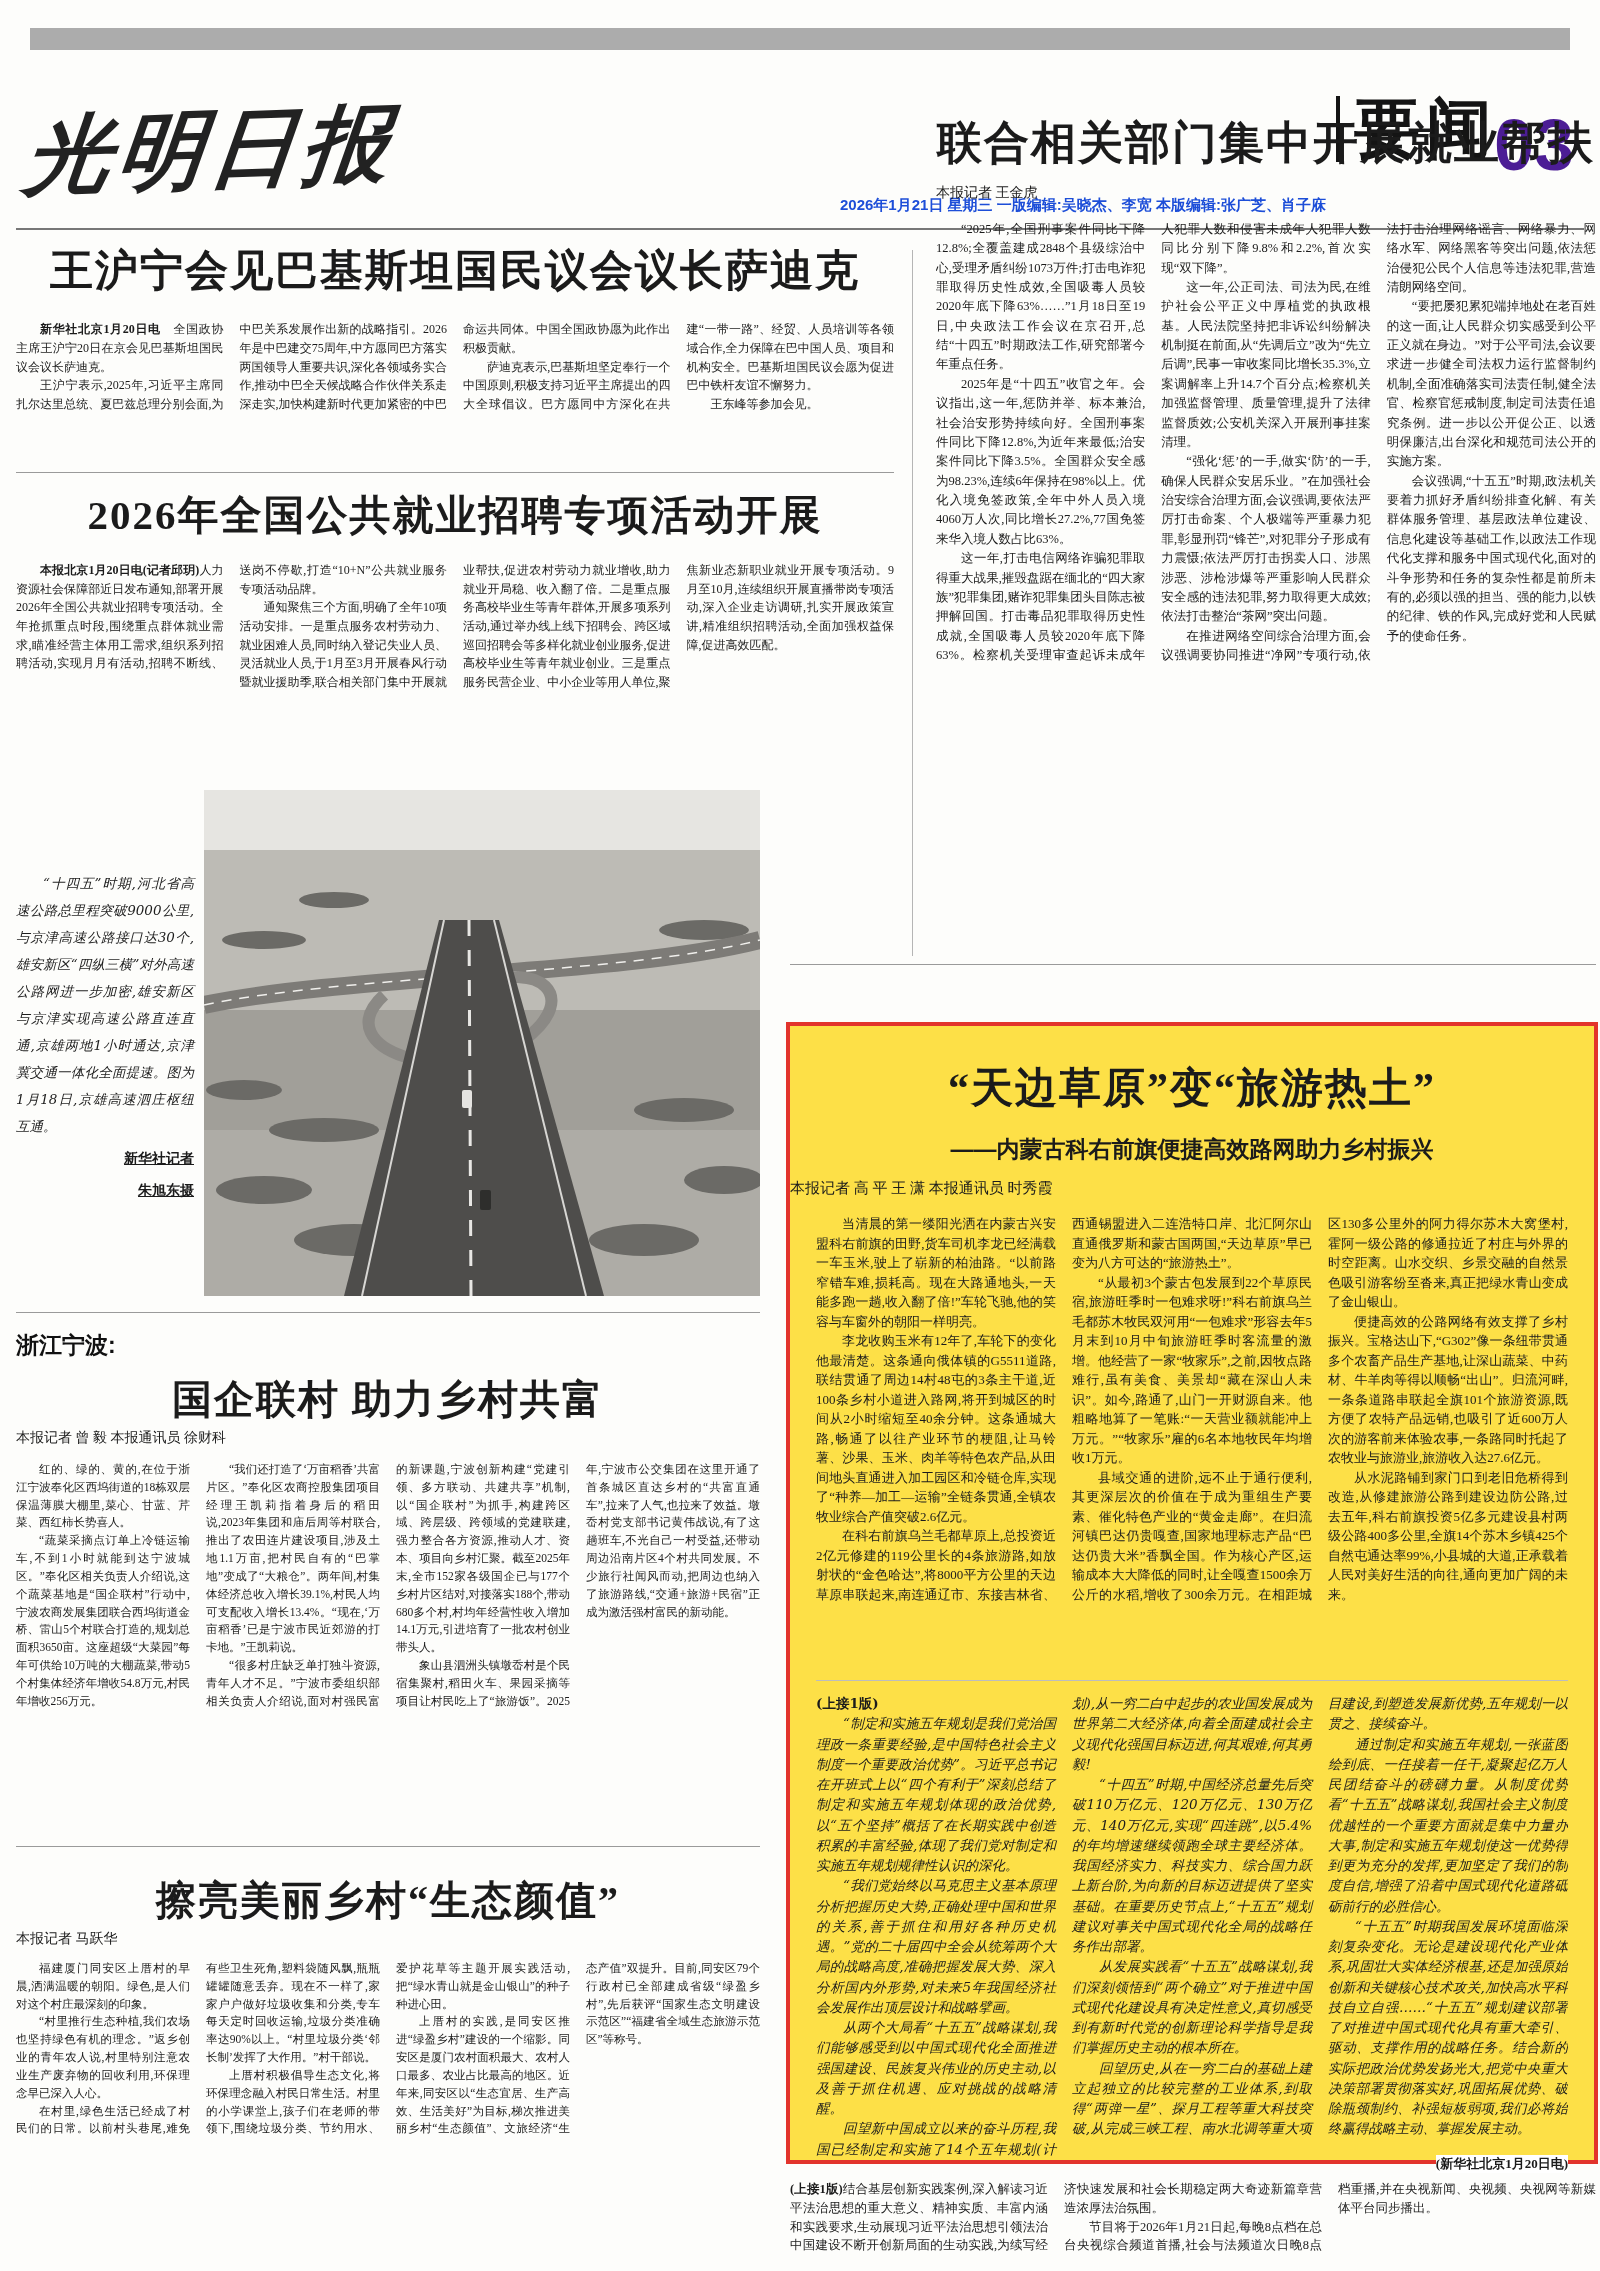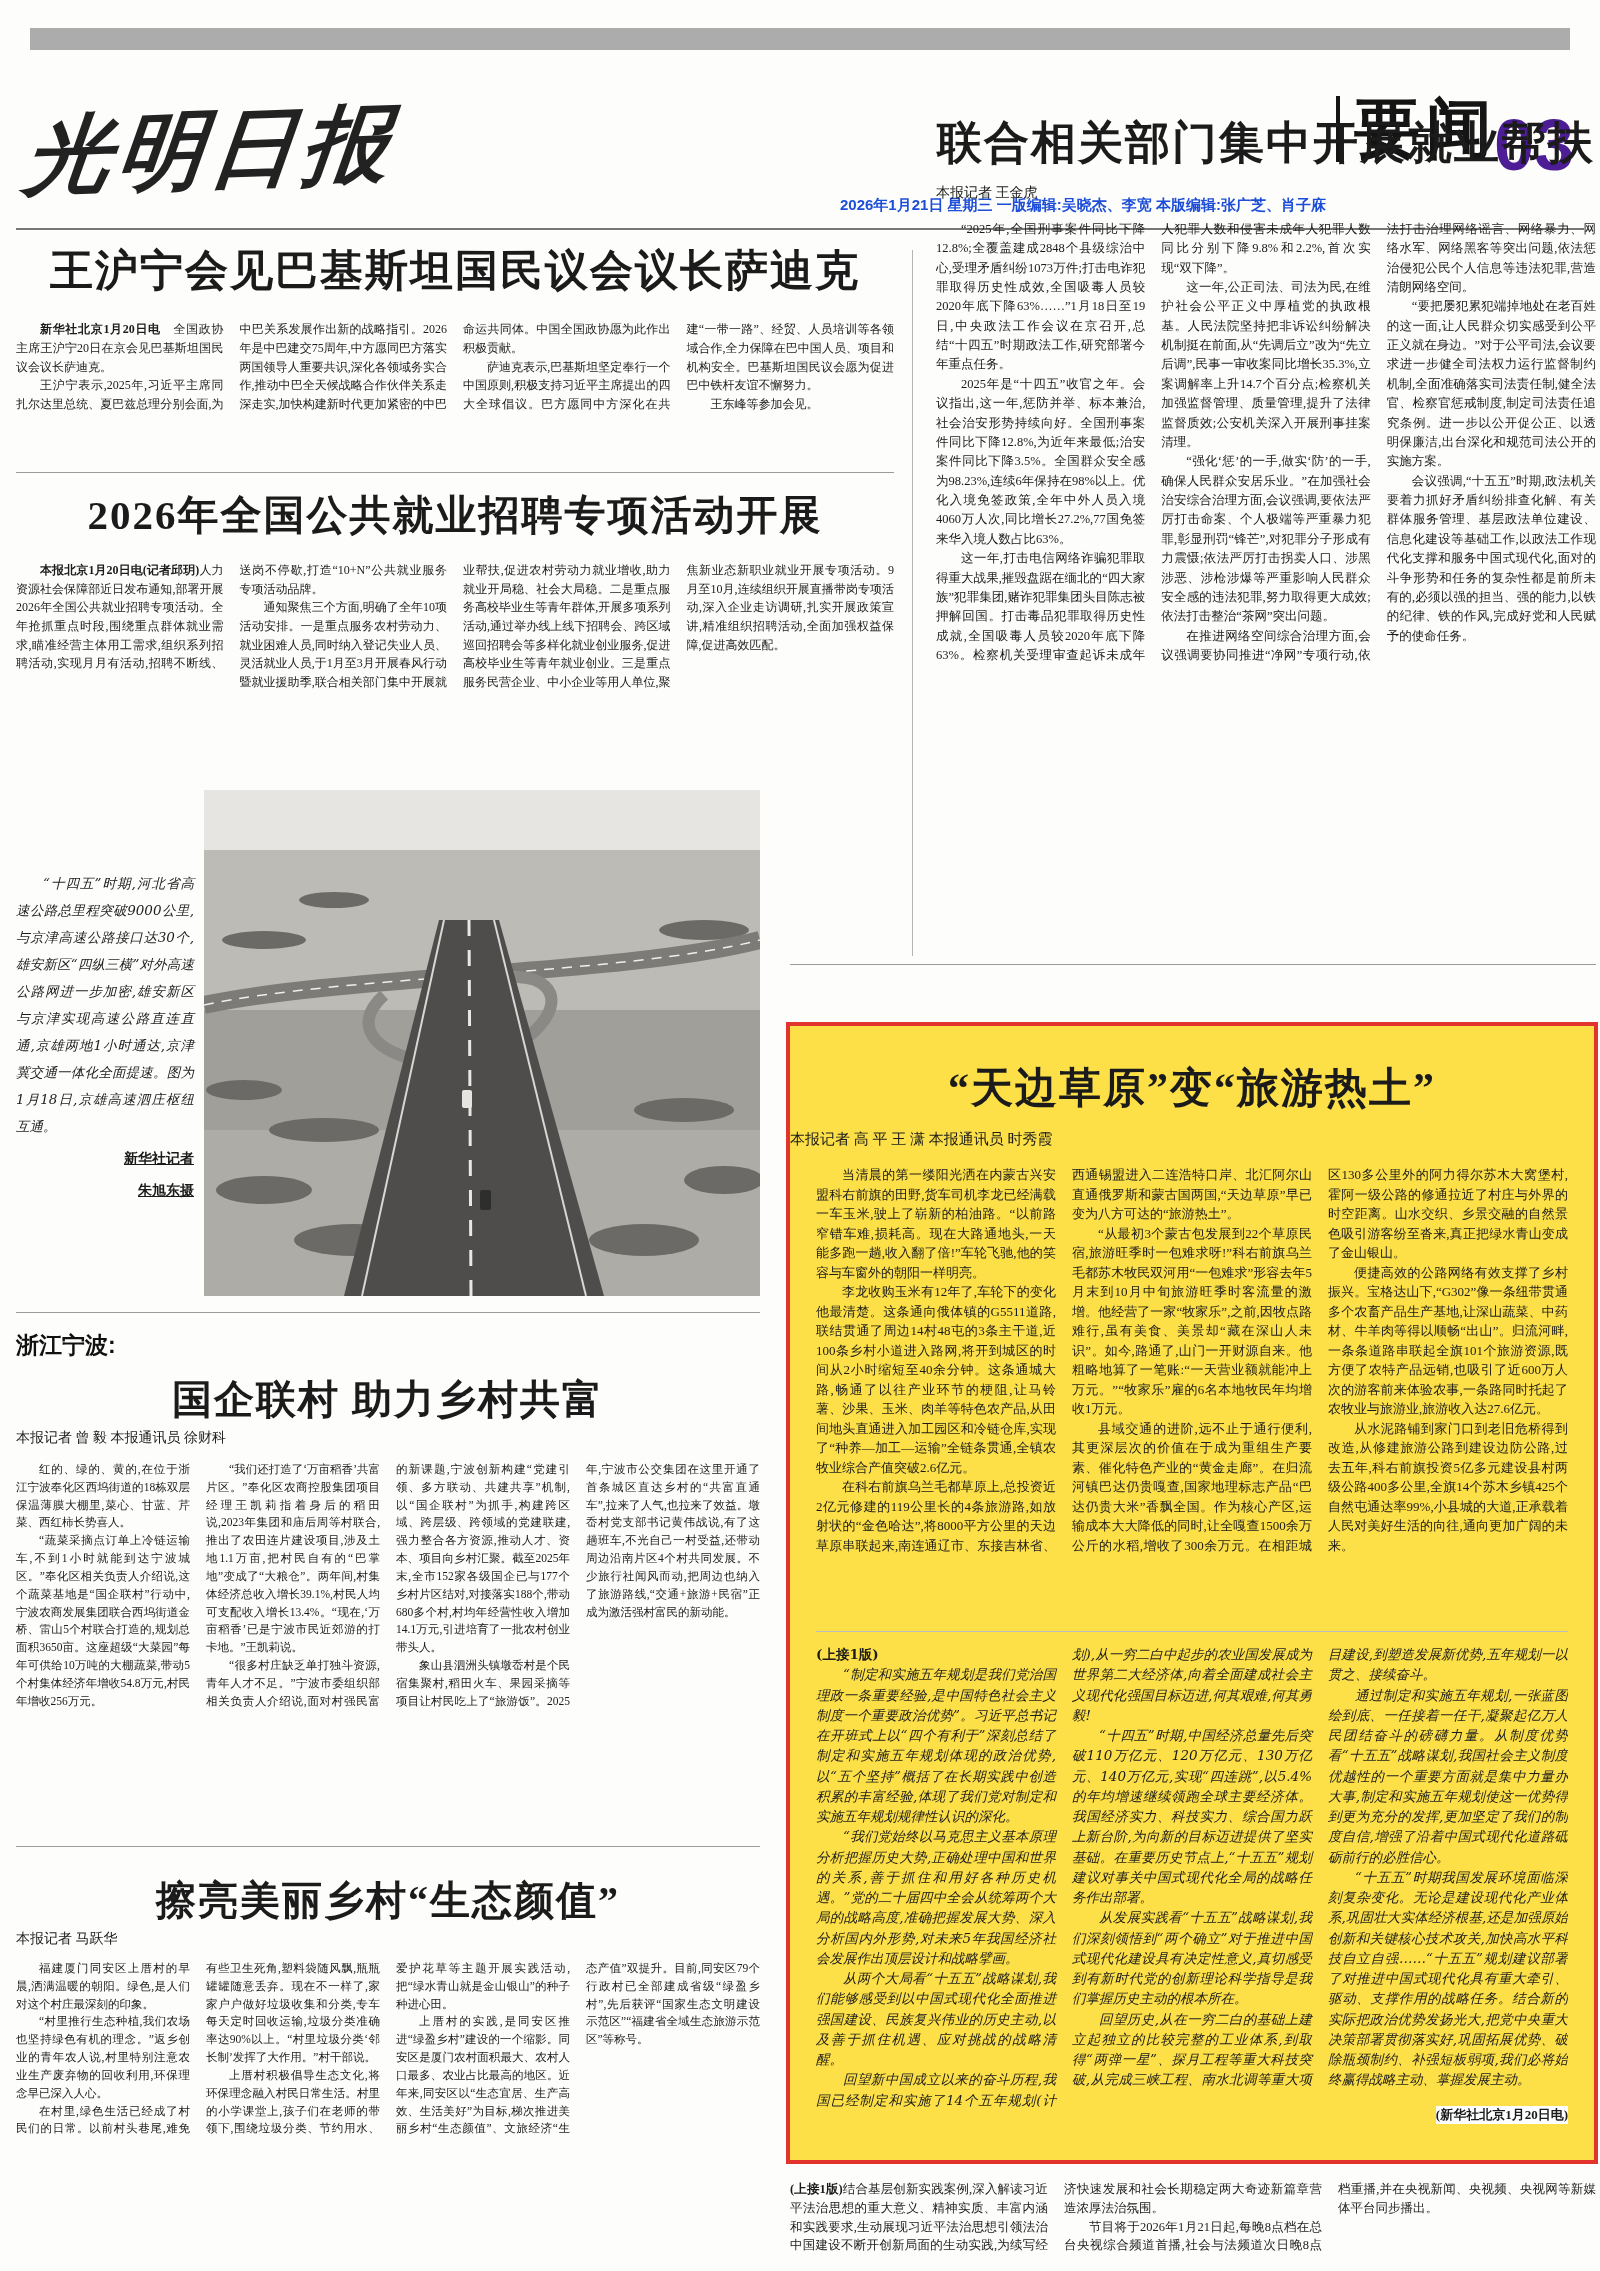--- a/index.html
+++ b/index.html
@@ -55,21 +55,21 @@
       <span><p class="para">王沪宁表示,2025年,习近平主席同扎尔达里总统、夏巴兹总理分别会面,为中巴关系发展作出新的战略指引。2026年是中巴建交75周年,中方愿同巴方落实两国领导人重要共识,深化各领域务实合作,推动中巴全天候战略合作伙伴关系走深走实,加快构建新时代更加紧密的中巴命运共同体。中国全国政协愿为此作出积极贡献。</p><p class="para">萨迪克表示,巴基斯坦坚定奉行一个中国原则,积极支持习近平主席提出的四大全球倡议。巴方愿同中方深化在共建“一带一路”、经贸、人员培训等各领域合作,全力保障在巴中国人员、项目和机构安全。巴基斯坦国民议会愿为促进巴中铁杆友谊不懈努力。</p><p class="para">王东峰等参加会见。</p></span>
     </div>
   </div>
 
   <div class="abs hrule" style="left:16px;top:472px;width:878px;"></div>
 
   <div class="abs" style="left:16px;top:492px;width:878px;">
     <h1 class="head" style="font-size:41px;">2026年全国公共就业招聘专项活动开展</h1>
     <div class="body-cols" style="column-count:4;height:238px;margin-top:22px;">
       <p class="lead-p"><b>本报北京1月20日电(记者邱玥)</b><span>人力资源社会保障部近日发布通知,部署开展2026年全国公共就业招聘专项活动。全年抢抓重点时段,围绕重点群体就业需求,瞄准经营主体用工需求,组织系列招聘活动,实现月月有活动,招聘不断线、送岗不停歇,打造“10+N”公共就业服务专项活动品牌。</span></p>
-      <span><p class="para">通知聚焦三个方面,明确了全年10项活动安排。一是重点服务农村劳动力、就业困难人员,同时纳入登记失业人员、灵活就业人员,于1月至3月开展春风行动暨就业援助季,联合相关部门集中开展就业帮扶,促进农村劳动力就业增收,助力就业开局稳、社会大局稳。二是重点服务高校毕业生等青年群体,开展多项系列活动,通过举办线上线下招聘会、跨区域巡回招聘会等多样化就业创业服务,促进高校毕业生等青年就业创业。三是重点服务民营企业、中小企业等用人单位,聚焦新业态新职业就业开展专项活动。9月至10月,连续组织开展直播带岗专项活动,深入企业走访调研,扎实开展政策宣讲,精准组织招聘活动,全面加强权益保障,促进高效匹配。</p></span>
+      <span><p class="para">通知聚焦三个方面,明确了全年10项活动安排。一是重点服务农村劳动力、就业困难人员,同时纳入登记失业人员、灵活就业人员,于1月至3月开展春风行动暨就业援助季,联合相关部门集中开展就业帮扶,促进农村劳动力就业增收,助力就业开局稳、收入翻了倍。二是重点服务高校毕业生等青年群体,开展多项系列活动,通过举办线上线下招聘会、跨区域巡回招聘会等多样化就业创业服务,促进高校毕业生等青年就业创业。三是重点服务民营企业、中小企业等用人单位,聚焦新业态新职业就业开展专项活动。9月至10月,连续组织开展直播带岗专项活动,深入企业走访调研,扎实开展政策宣讲,精准组织招聘活动,全面加强权益保障,促进高效匹配。</p></span>
     </div>
   </div>
 
   <div class="abs" style="left:16px;top:870px;width:178px;">
     <p class="photo-caption" style="margin:0;text-indent:2em;">“十四五”时期,河北省高速公路总里程突破9000公里,与京津高速公路接口达30个,雄安新区“四纵三横”对外高速公路网进一步加密,雄安新区与京津实现高速公路直连直通,京雄两地1小时通达,京津冀交通一体化全面提速。图为1月18日,京雄高速泗庄枢纽互通。</p>
     <p class="credit">新华社记者</p>
     <p class="credit" style="margin-top:2px;">朱旭东摄</p>
   </div>
 
   <div class="abs photo-frame" style="left:204px;top:790px;width:556px;height:506px;">
@@ -137,20 +137,21 @@
     <p class="byline" style="margin-top:14px;">本报记者  王金虎</p>
     <div class="body-cols" style="column-count:3;height:700px;margin-top:18px;font-size:12.5px;">
       <span><p class="para">“2025年,全国刑事案件同比下降12.8%;全覆盖建成2848个县级综治中心,受理矛盾纠纷1073万件;打击电诈犯罪取得历史性成效,全国吸毒人员较2020年底下降63%……”1月18日至19日,中央政法工作会议在京召开,总结“十四五”时期政法工作,研究部署今年重点任务。</p><p class="para">2025年是“十四五”收官之年。会议指出,这一年,惩防并举、标本兼治,社会治安形势持续向好。全国刑事案件同比下降12.8%,为近年来最低;治安案件同比下降3.5%。全国群众安全感为98.23%,连续6年保持在98%以上。优化入境免签政策,全年中外人员入境4060万人次,同比增长27.2%,77国免签来华入境人数占比63%。</p><p class="para">这一年,打击电信网络诈骗犯罪取得重大战果,摧毁盘踞在缅北的“四大家族”犯罪集团,赌诈犯罪集团头目陈志被押解回国。打击毒品犯罪取得历史性成就,全国吸毒人员较2020年底下降63%。检察机关受理审查起诉未成年人犯罪人数和侵害未成年人犯罪人数同比分别下降9.8%和2.2%,首次实现“双下降”。</p><p class="para">这一年,公正司法、司法为民,在维护社会公平正义中厚植党的执政根基。人民法院坚持把非诉讼纠纷解决机制挺在前面,从“先调后立”改为“先立后调”,民事一审收案同比增长35.3%,立案调解率上升14.7个百分点;检察机关加强监督管理、质量管理,提升了法律监督质效;公安机关深入开展刑事挂案清理。</p><p class="para">“强化‘惩’的一手,做实‘防’的一手,确保人民群众安居乐业。”在加强社会治安综合治理方面,会议强调,要依法严厉打击命案、个人极端等严重暴力犯罪,彰显刑罚“锋芒”,对犯罪分子形成有力震慑;依法严厉打击拐卖人口、涉黑涉恶、涉枪涉爆等严重影响人民群众安全感的违法犯罪,努力取得更大成效;依法打击整治“茶网”突出问题。</p><p class="para">在推进网络空间综合治理方面,会议强调要协同推进“净网”专项行动,依法打击治理网络谣言、网络暴力、网络水军、网络黑客等突出问题,依法惩治侵犯公民个人信息等违法犯罪,营造清朗网络空间。</p><p class="para">“要把屡犯累犯端掉地处在老百姓的这一面,让人民群众切实感受到公平正义就在身边。”对于公平司法,会议要求进一步健全司法权力运行监督制约机制,全面准确落实司法责任制,健全法官、检察官惩戒制度,制定司法责任追究条例。进一步以公开促公正、以透明保廉洁,出台深化和规范司法公开的实施方案。</p><p class="para">会议强调,“十五五”时期,政法机关要着力抓好矛盾纠纷排查化解、有关群体服务管理、基层政法单位建设、信息化建设等基础工作,以政法工作现代化支撑和服务中国式现代化,面对的斗争形势和任务的复杂性都是前所未有的,必须以强的担当、强的能力,以铁的纪律、铁的作风,完成好党和人民赋予的使命任务。</p></span>
     </div>
   </div>
 
   <div class="abs hrule" style="left:790px;top:964px;width:806px;"></div>
 
   <div class="abs feature-box" style="left:786px;top:1022px;width:804px;height:1134px;">
     <h1 class="feature-title">“天边草原”变“旅游热土”</h1>
+    <h2 class="feature-sub">——内蒙古科右前旗便捷高效路网助力乡村振兴</h2>
     <p class="byline" style="margin-top:14px;font-size:15px;">本报记者 高 平  王 潇   本报通讯员 时秀霞</p>
     <div class="body-cols" style="column-count:3;height:452px;margin:16px 26px 0 26px;font-size:13px;line-height:1.5;">
       <span><p class="para">当清晨的第一缕阳光洒在内蒙古兴安盟科右前旗的田野,货车司机李龙已经满载一车玉米,驶上了崭新的柏油路。“以前路窄错车难,损耗高。现在大路通地头,一天能多跑一趟,收入翻了倍!”车轮飞驰,他的笑容与车窗外的朝阳一样明亮。</p><p class="para">李龙收购玉米有12年了,车轮下的变化他最清楚。这条通向俄体镇的G5511道路,联结贯通了周边14村48屯的3条主干道,近100条乡村小道进入路网,将开到城区的时间从2小时缩短至40余分钟。这条通城大路,畅通了以往产业环节的梗阻,让马铃薯、沙果、玉米、肉羊等特色农产品,从田间地头直通进入加工园区和冷链仓库,实现了“种养—加工—运输”全链条贯通,全镇农牧业综合产值突破2.6亿元。</p><p class="para">在科右前旗乌兰毛都草原上,总投资近2亿元修建的119公里长的4条旅游路,如放射状的“金色哈达”,将8000平方公里的天边草原串联起来,南连通辽市、东接吉林省、西通锡盟进入二连浩特口岸、北汇阿尔山直通俄罗斯和蒙古国两国,“天边草原”早已变为八方可达的“旅游热土”。</p><p class="para">“从最初3个蒙古包发展到22个草原民宿,旅游旺季时一包难求呀!”科右前旗乌兰毛都苏木牧民双河用“一包难求”形容去年5月末到10月中旬旅游旺季时客流量的激增。他经营了一家“牧家乐”,之前,因牧点路难行,虽有美食、美景却“藏在深山人未识”。如今,路通了,山门一开财源自来。他粗略地算了一笔账:“一天营业额就能冲上万元。”“牧家乐”雇的6名本地牧民年均增收1万元。</p><p class="para">县域交通的进阶,远不止于通行便利,其更深层次的价值在于成为重组生产要素、催化特色产业的“黄金走廊”。在归流河镇巴达仍贵嘎查,国家地理标志产品“巴达仍贵大米”香飘全国。作为核心产区,运输成本大大降低的同时,让全嘎查1500余万公斤的水稻,增收了300余万元。在相距城区130多公里外的阿力得尔苏木大窝堡村,霍阿一级公路的修通拉近了村庄与外界的时空距离。山水交织、乡景交融的自然景色吸引游客纷至沓来,真正把绿水青山变成了金山银山。</p><p class="para">便捷高效的公路网络有效支撑了乡村振兴。宝格达山下,“G302”像一条纽带贯通多个农畜产品生产基地,让深山蔬菜、中药材、牛羊肉等得以顺畅“出山”。归流河畔,一条条道路串联起全旗101个旅游资源,既方便了农特产品远销,也吸引了近600万人次的游客前来体验农事,一条路同时托起了农牧业与旅游业,旅游收入达27.6亿元。</p><p class="para">从水泥路铺到家门口到老旧危桥得到改造,从修建旅游公路到建设边防公路,过去五年,科右前旗投资5亿多元建设县村两级公路400多公里,全旗14个苏木乡镇425个自然屯通达率99%,小县城的大道,正承载着人民对美好生活的向往,通向更加广阔的未来。</p></span>
     </div>
     <div class="hrule" style="margin:14px 26px 0 26px;background:#bdbdbd;"></div>
 
     <div style="position:relative;margin:12px 26px 0 26px;">
       <div class="body-cols kai" style="column-count:3;height:478px;font-size:13.5px;line-height:1.5;">
         <p class="para" style="font-style:normal;font-weight:700;text-indent:0;">(上接1版)</p>
         <span><p class="para">“制定和实施五年规划是我们党治国理政一条重要经验,是中国特色社会主义制度一个重要政治优势”。习近平总书记在开班式上以“四个有利于”深刻总结了制定和实施五年规划体现的政治优势,以“五个坚持”概括了在长期实践中创造积累的丰富经验,体现了我们党对制定和实施五年规划规律性认识的深化。</p><p class="para">“我们党始终以马克思主义基本原理分析把握历史大势,正确处理中国和世界的关系,善于抓住和用好各种历史机遇。”党的二十届四中全会从统筹两个大局的战略高度,准确把握发展大势、深入分析国内外形势,对未来5年我国经济社会发展作出顶层设计和战略擘画。</p><p class="para">从两个大局看“十五五”战略谋划,我们能够感受到以中国式现代化全面推进强国建设、民族复兴伟业的历史主动,以及善于抓住机遇、应对挑战的战略清醒。</p><p class="para">回望新中国成立以来的奋斗历程,我国已经制定和实施了14个五年规划(计划),从一穷二白中起步的农业国发展成为世界第二大经济体,向着全面建成社会主义现代化强国目标迈进,何其艰难,何其勇毅!</p><p class="para">“十四五”时期,中国经济总量先后突破110万亿元、120万亿元、130万亿元、140万亿元,实现“四连跳”,以5.4%的年均增速继续领跑全球主要经济体。我国经济实力、科技实力、综合国力跃上新台阶,为向新的目标迈进提供了坚实基础。在重要历史节点上,“十五五”规划建议对事关中国式现代化全局的战略任务作出部署。</p><p class="para">从发展实践看“十五五”战略谋划,我们深刻领悟到“两个确立”对于推进中国式现代化建设具有决定性意义,真切感受到有新时代党的创新理论科学指导是我们掌握历史主动的根本所在。</p><p class="para">回望历史,从在一穷二白的基础上建立起独立的比较完整的工业体系,到取得“两弹一星”、探月工程等重大科技突破,从完成三峡工程、南水北调等重大项目建设,到塑造发展新优势,五年规划一以贯之、接续奋斗。</p><p class="para">通过制定和实施五年规划,一张蓝图绘到底、一任接着一任干,凝聚起亿万人民团结奋斗的磅礴力量。从制度优势看“十五五”战略谋划,我国社会主义制度优越性的一个重要方面就是集中力量办大事,制定和实施五年规划使这一优势得到更为充分的发挥,更加坚定了我们的制度自信,增强了沿着中国式现代化道路砥砺前行的必胜信心。</p><p class="para">“十五五”时期我国发展环境面临深刻复杂变化。无论是建设现代化产业体系,巩固壮大实体经济根基,还是加强原始创新和关键核心技术攻关,加快高水平科技自立自强……“十五五”规划建议部署了对推进中国式现代化具有重大牵引、驱动、支撑作用的战略任务。结合新的实际把政治优势发扬光大,把党中央重大决策部署贯彻落实好,巩固拓展优势、破除瓶颈制约、补强短板弱项,我们必将始终赢得战略主动、掌握发展主动。</p></span>

